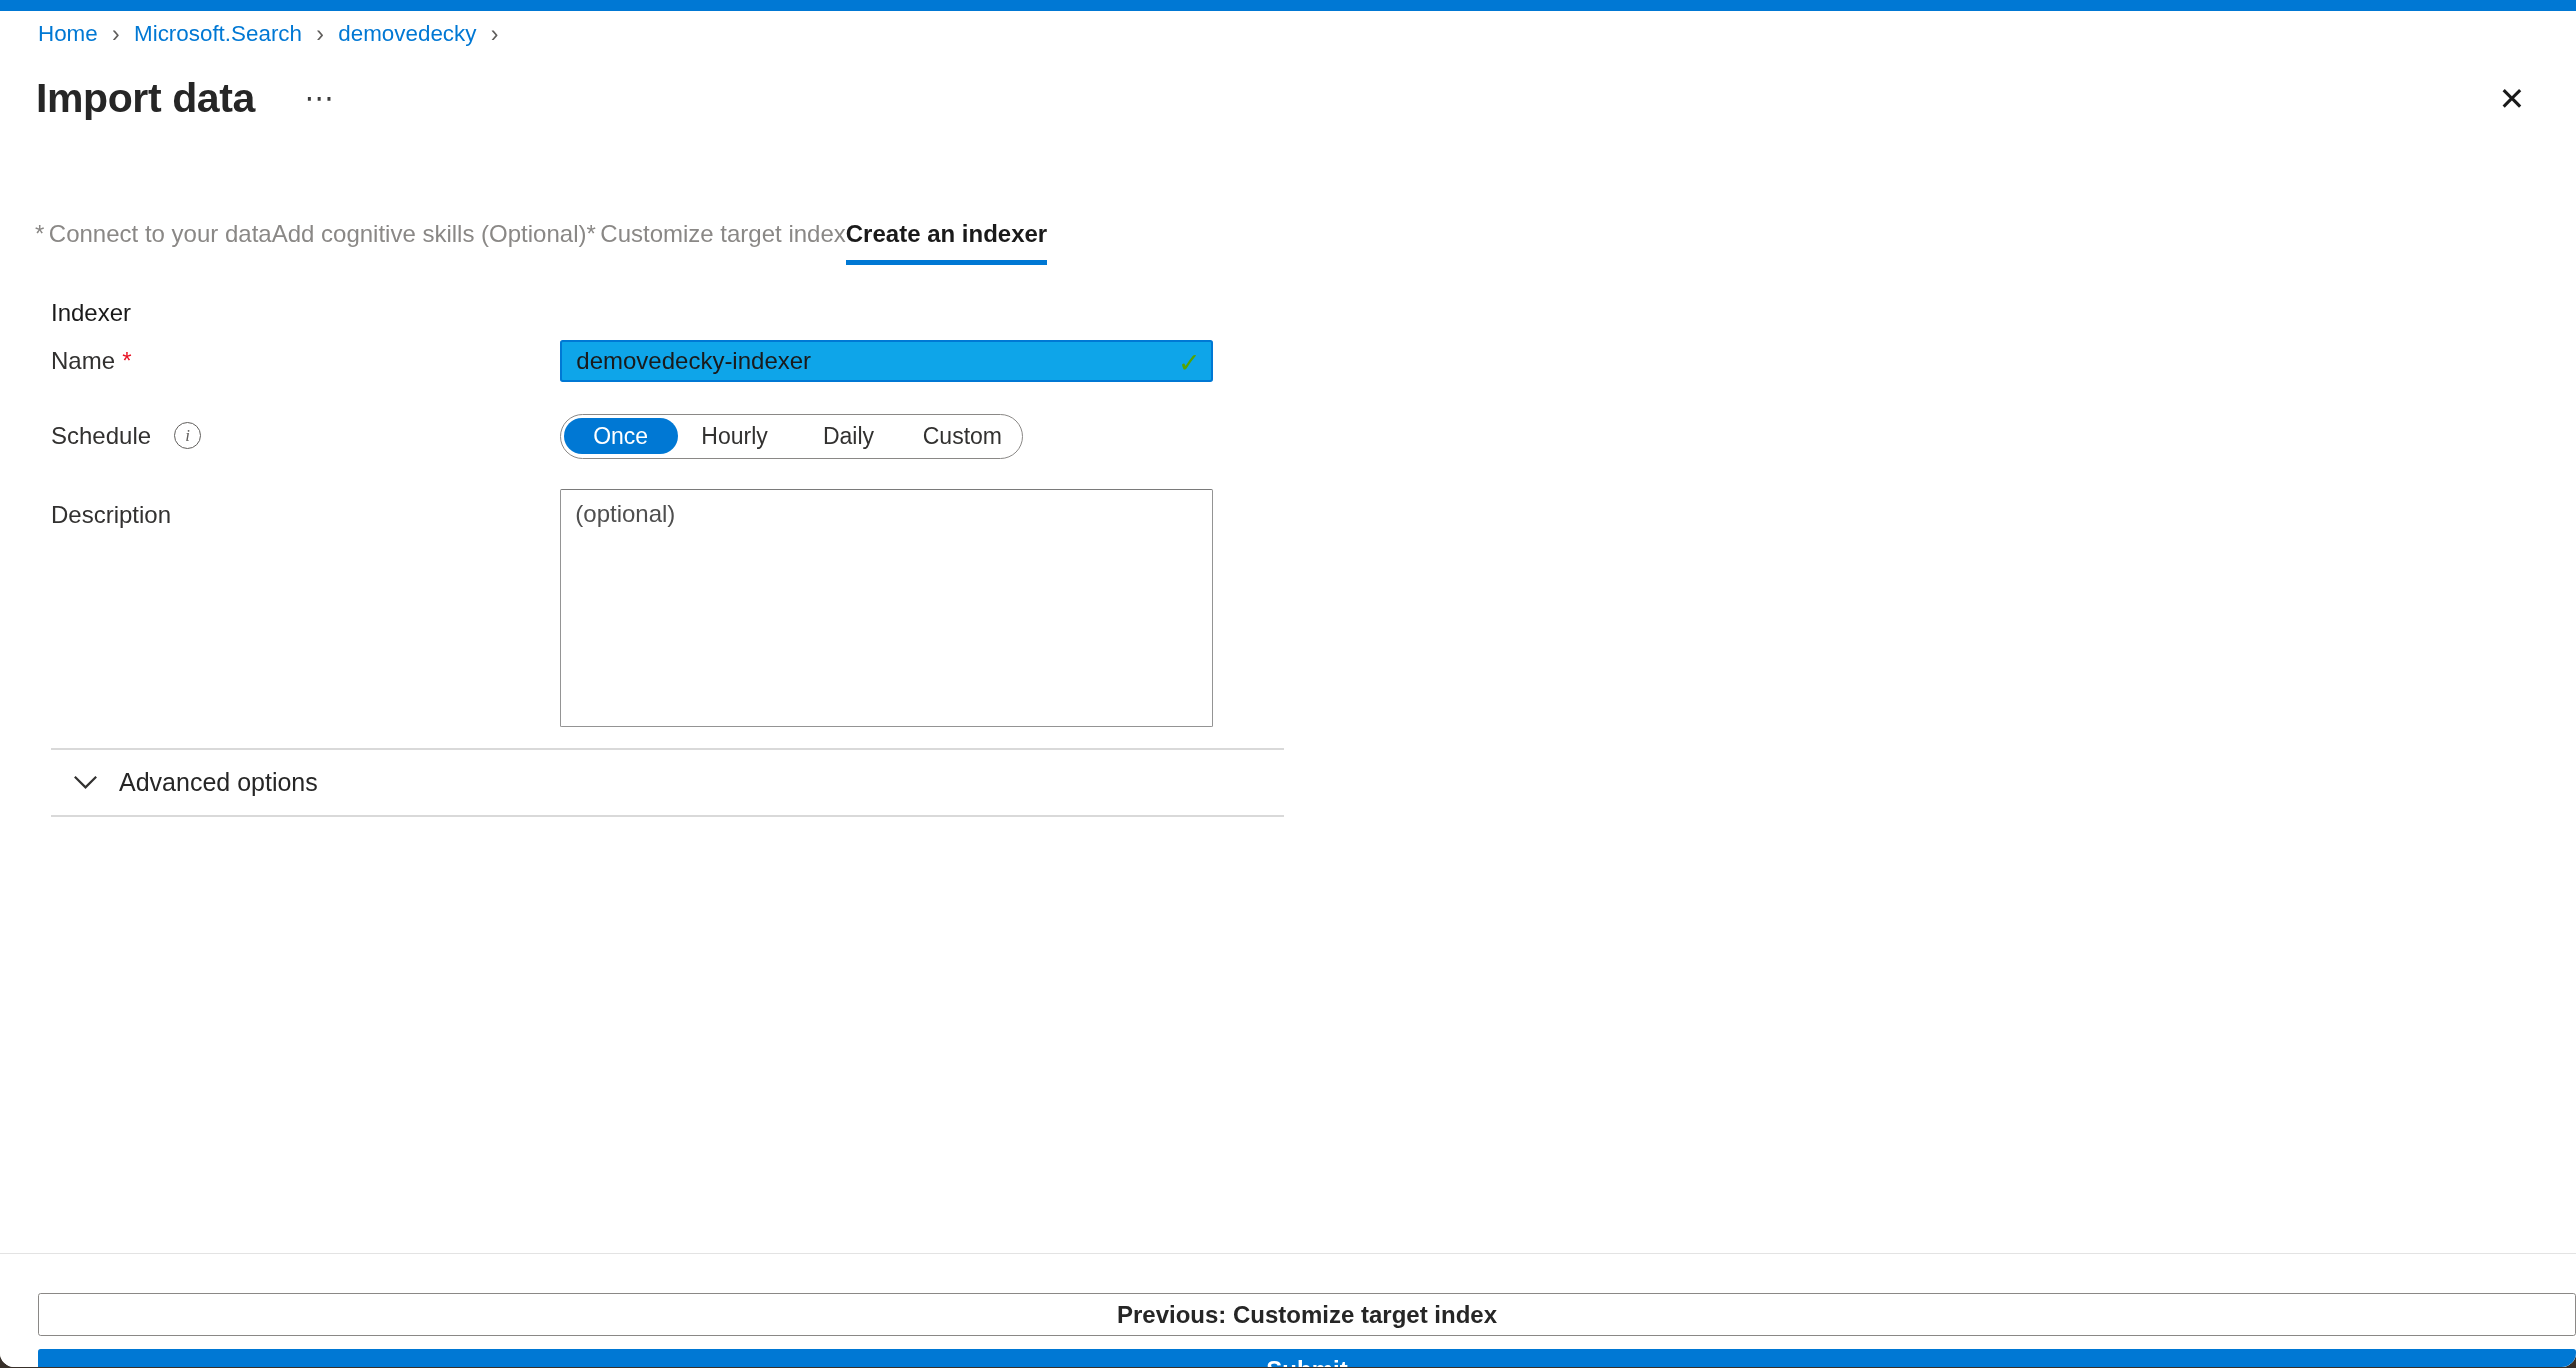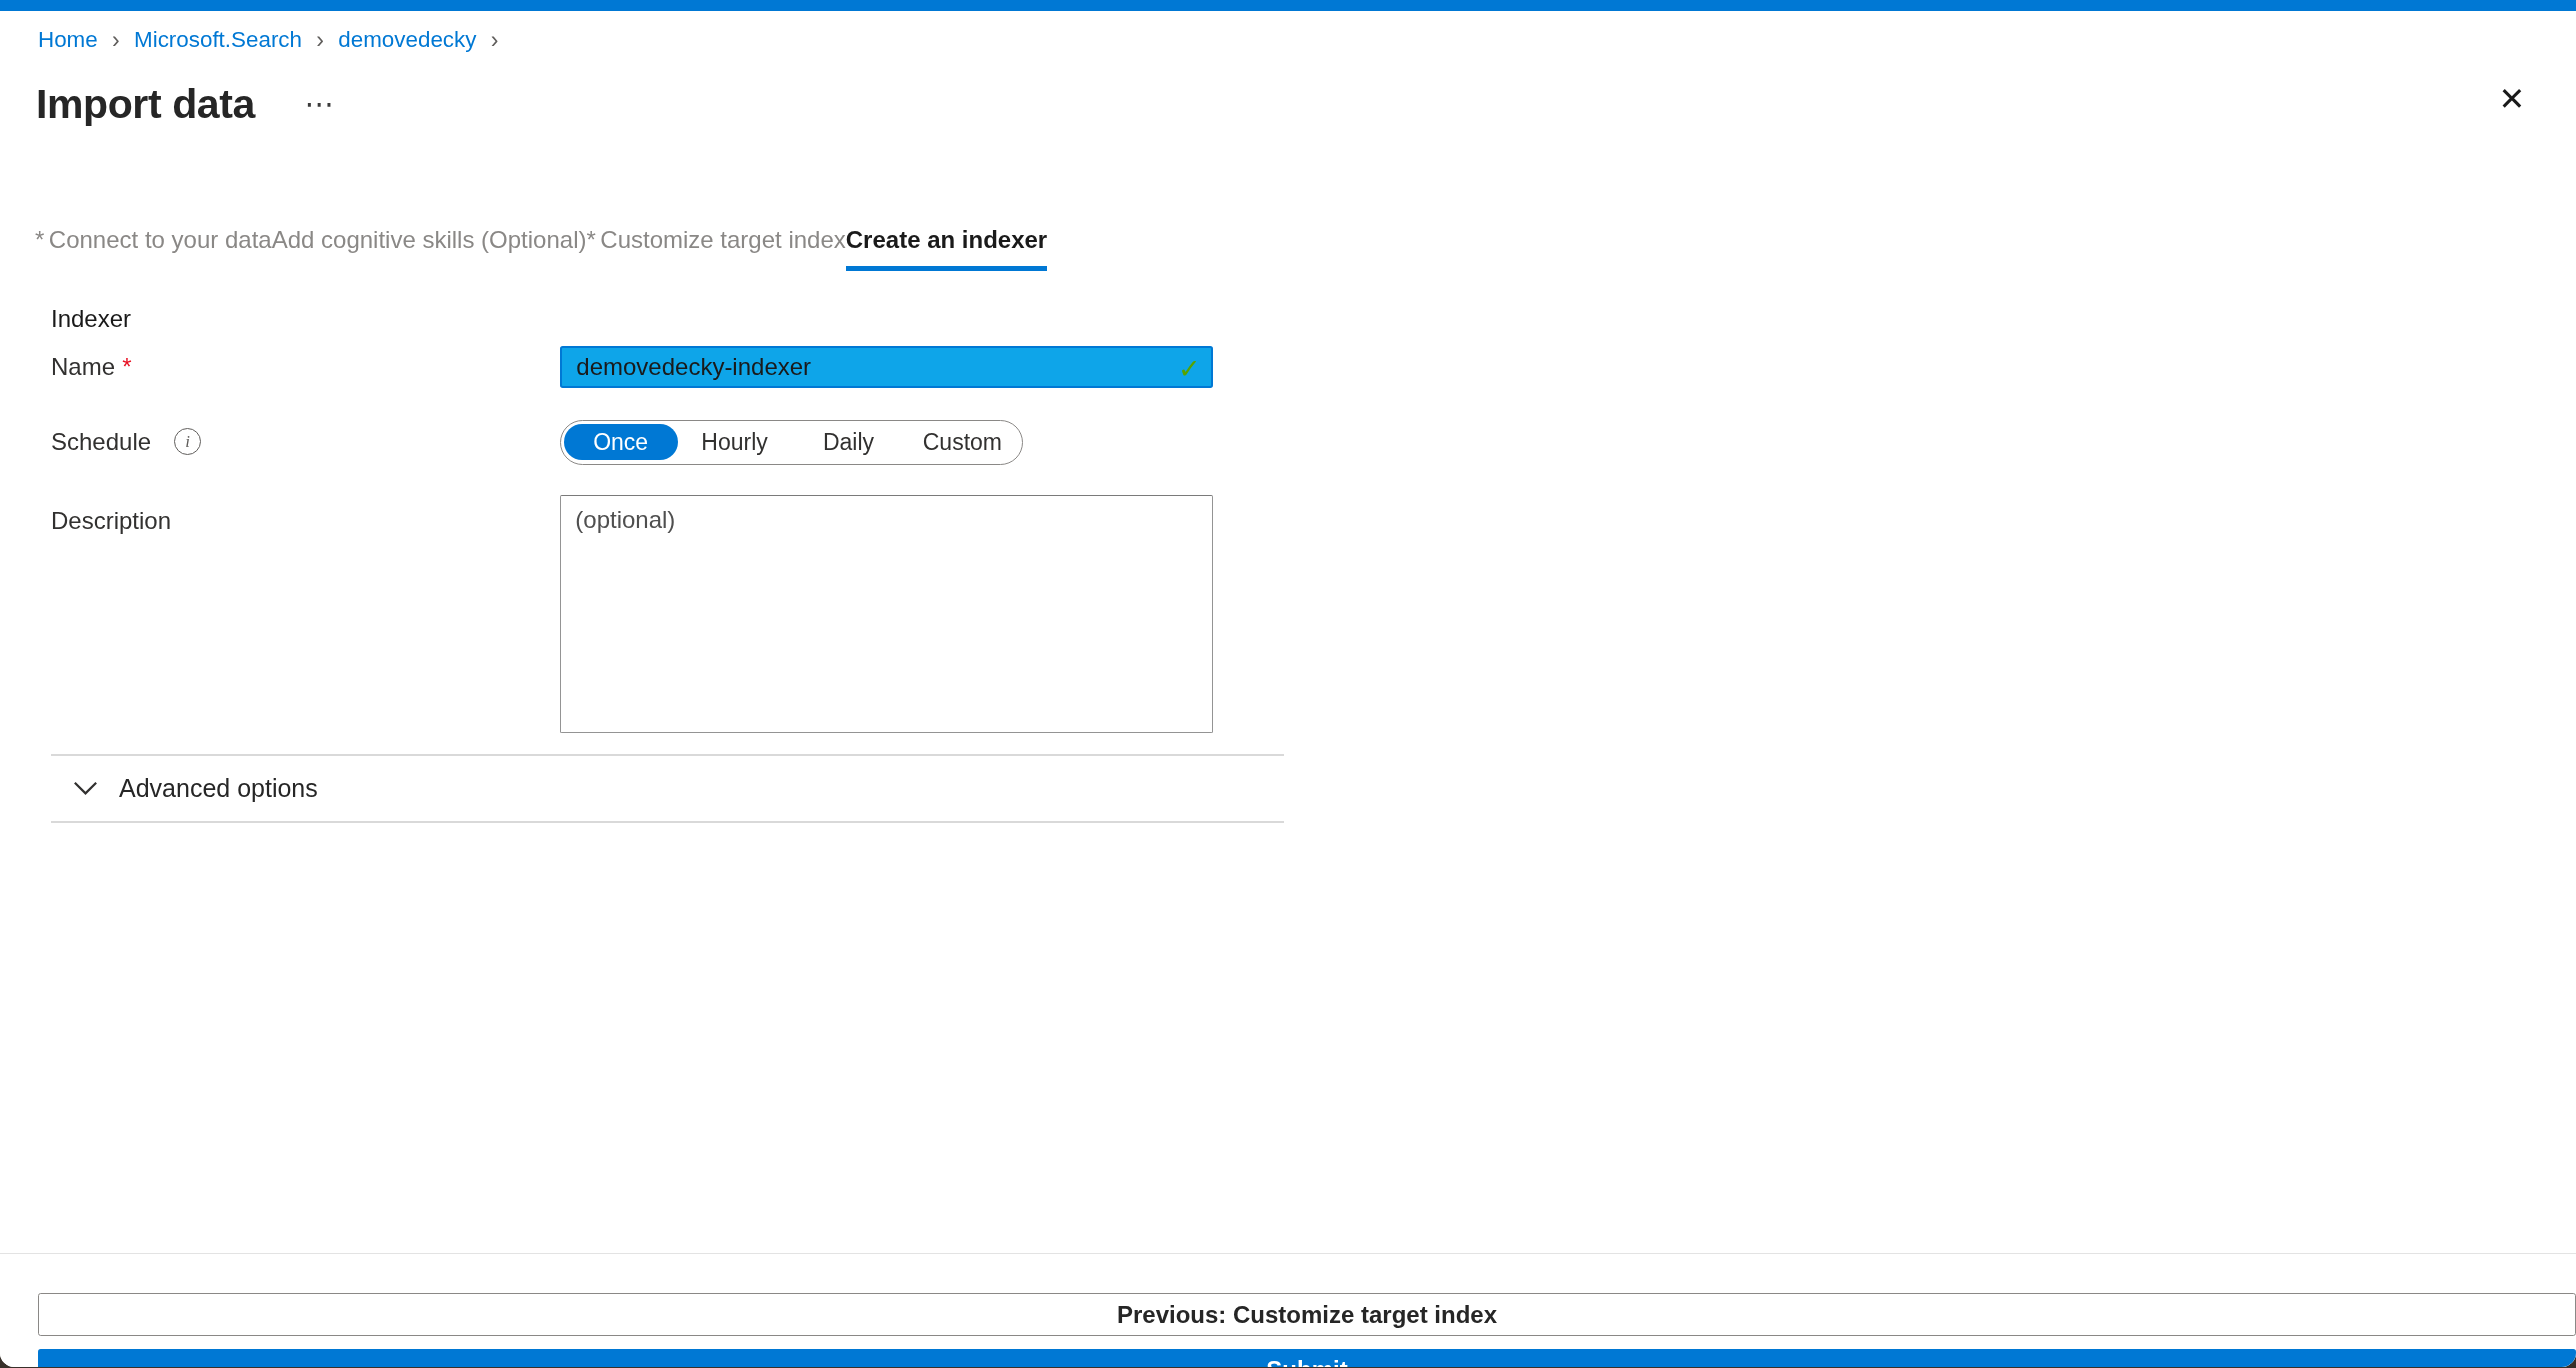--- a/index.html
+++ b/index.html
@@ -12,21 +12,21 @@
   }
   .window {
     position:absolute; left:0; top:0; width:2576px; height:1367px;
     background:#ffffff;
     border-radius:0 0 14.3px 14.3px;
     overflow:hidden;
   }
   .topbar { height:10.7px; background:#0078d4; }
 
   
-  .breadcrumb { margin:16px 0 0 38px; font-size:22.4px; display:flex; align-items:center; }
+  .breadcrumb { margin:10px 0 0 38px; font-size:22.4px; display:flex; align-items:center; }
   .breadcrumb a { color:#0078d4; text-decoration:none; cursor:pointer; }
   .crumb-sep { color:#605e5c; margin:0 14.3px; font-size:23px; }
 
   
   .title-row { margin:27px 0 0 36px; display:flex; align-items:center; }
   .page-title { font-size:41px; font-weight:700; color:#262626; letter-spacing:-0.4px; }
   .more-btn { margin-left:50px; font-size:29px; color:#3b3b3b; letter-spacing:2.7px; cursor:pointer; }
   .close-btn {
     position:absolute; top:79px; right:47px;
     font-size:32px; color:#1a1a1a; cursor:pointer; line-height:1;

